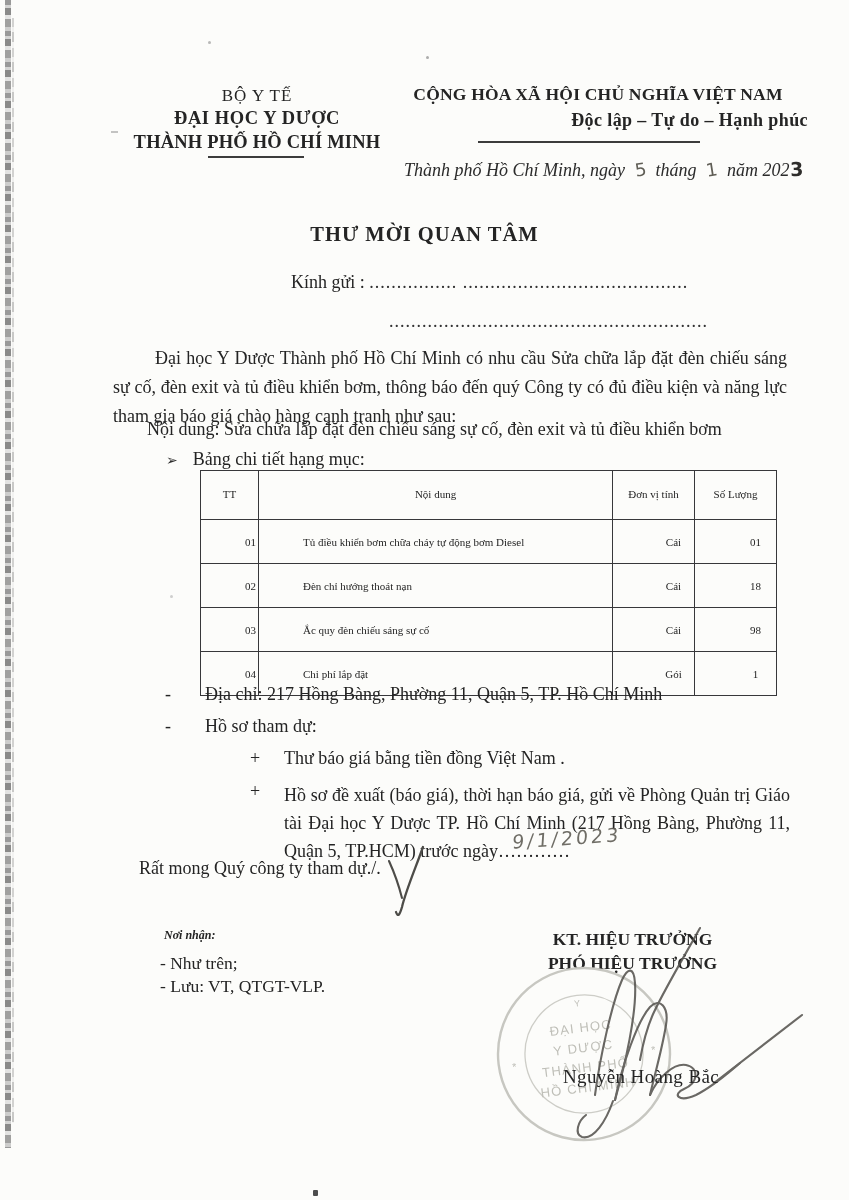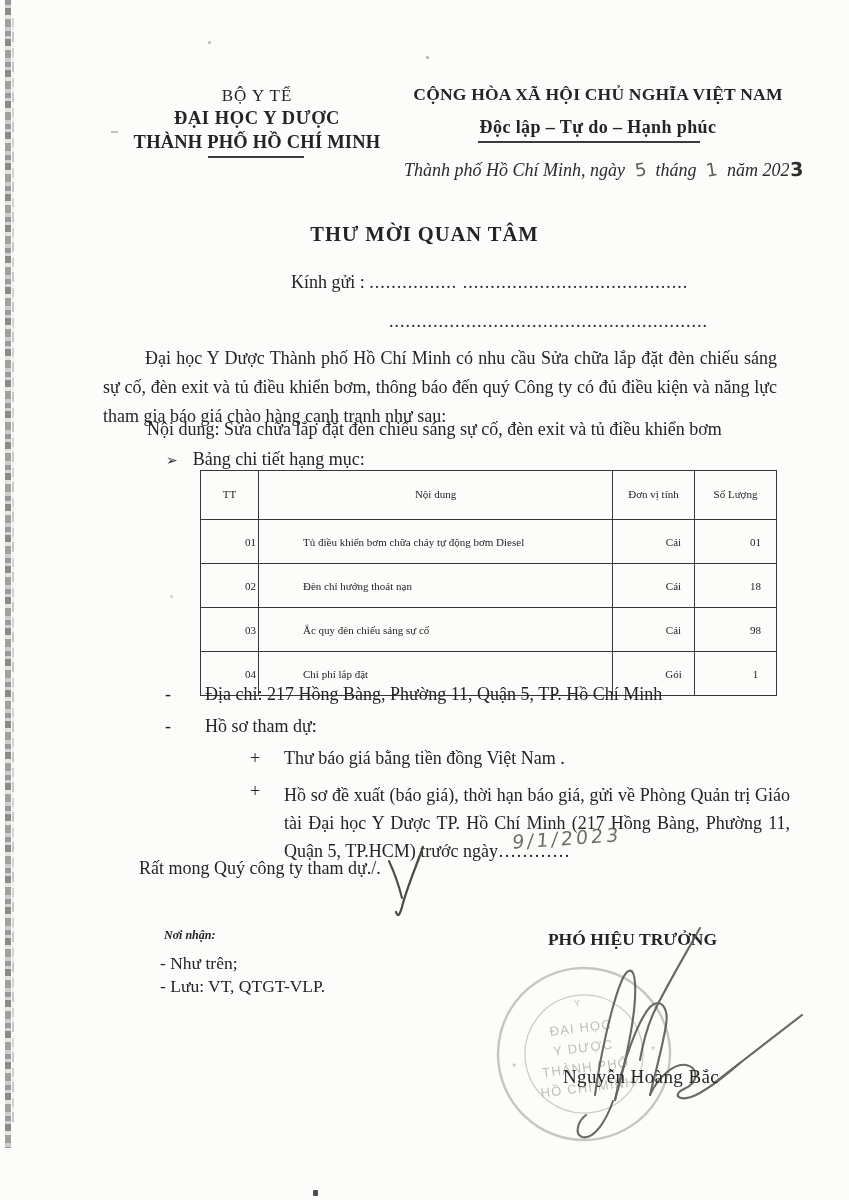--- a/index.html
+++ b/index.html
@@ -19,34 +19,34 @@
   .sp4{left:313px;top:1190px;width:5px;height:6px;border-radius:1px;background:#3a3a3a;opacity:.9;}
   .sp5{left:170px;top:595px;width:3px;height:3px;opacity:.4;}
   
   .org{left:128px;top:86px;width:258px;text-align:center;line-height:1.18;}
   .org .l1{font-size:17px;letter-spacing:1px;}
   .org .l2{font-size:18.5px;font-weight:bold;letter-spacing:.6px;margin-top:2px;}
   .org .l3{font-size:18.5px;font-weight:bold;letter-spacing:.2px;margin-top:2px;}
   .org-underline{left:208px;top:156px;width:96px;height:2px;background:#3c3c3c;}
   .nat{left:388px;top:83px;width:420px;text-align:center;line-height:1.3;}
   .nat .l1{font-size:17.5px;font-weight:bold;letter-spacing:.2px;}
-  .nat .l2{font-size:18px;font-weight:bold;letter-spacing:.4px;margin-top:10px;}
+  .nat .l2{font-size:18px;font-weight:bold;letter-spacing:.4px;margin-top:3px;text-align:right;}
   .nat-underline{left:478px;top:141px;width:222px;height:2px;background:#3c3c3c;}
   .dateline{left:404px;top:158px;width:430px;font-style:italic;font-size:18px;color:#2b2b2b;}
   .hand{font-family:"DejaVu Sans",sans-serif;font-style:normal;color:#5f5d55;
         display:inline-block;transform:rotate(-9deg);font-size:18px;margin:0 5px;}
   .hand-year{font-family:"DejaVu Sans",sans-serif;font-style:normal;color:#2e2d2b;
         display:inline-block;transform:rotate(-3deg);font-size:19px;margin-left:1px;font-weight:bold;}
   
   .title{left:0;top:216px;width:849px;text-align:center;font-size:20.5px;font-weight:bold;letter-spacing:1px;margin-top:7px;}
   .salu1{left:291px;top:272px;font-size:18px;}
   .salu1 .dots{letter-spacing:1px;color:#333;}
   .salu2{left:389px;top:311px;font-size:18px;letter-spacing:1px;color:#333;}
   
-  .intro{left:103px;top:344px;width:674px;font-size:18px;line-height:29px;
+  .intro{left:113px;top:344px;width:674px;font-size:18px;line-height:29px;
          text-align:justify;text-indent:42px;}
   .content-line{left:147px;top:419px;font-size:18px;}
   .caption{left:166px;top:449px;font-size:18px;}
   .caption .bullet{font-family:"DejaVu Sans",sans-serif;font-size:14px;margin-right:15px;color:#2e2e2e;}
   
   table.items{left:200px;top:470px;position:absolute;border-collapse:collapse;table-layout:fixed;width:576px;
     font-size:11px;}
   table.items th,table.items td{border:1.6px solid #37373a;padding:2px 4px;font-weight:normal;background:transparent;}
   table.items thead th{height:44px;text-align:center;line-height:1.25;vertical-align:middle;}
   table.items td{height:39px;vertical-align:middle;text-align:center;padding-left:44px;}
@@ -188,20 +188,21 @@
   <svg class="abs" style="left:381px;top:843px;" width="55" height="75" viewBox="0 0 55 75">
     <path d="M42 4 C 35 24, 25 47, 21 64 C 19 71, 17 75, 15 69" fill="none" stroke="#4d4c48" stroke-width="2.3" stroke-linecap="round"></path>
     <path d="M8 18 C 13 29, 18 43, 21 55" fill="none" stroke="#4d4c48" stroke-width="2.1" stroke-linecap="round"></path>
   </svg>
 
   <div class="abs recipients-title">Nơi nhận:</div>
   <div class="abs recip1">- Như trên;</div>
   <div class="abs recip2">- Lưu: VT, QTGT-VLP.</div>
 
   <div class="abs signer">
+    <div>KT. HIỆU TRƯỞNG</div>
     <div>PHÓ HIỆU TRƯỞNG</div>
   </div>
 
   <svg class="abs" style="left:494px;top:964px;transform:rotate(-7deg);" width="180" height="180" viewBox="0 0 180 180">
     <circle cx="90" cy="90" r="86" fill="none" stroke="#c7c7c1" stroke-width="2.4"></circle>
     <circle cx="90" cy="90" r="59" fill="none" stroke="#cdcdc7" stroke-width="1.3"></circle>
     <text class="stamp-text" x="90" y="42" font-size="9" text-anchor="middle">Y</text>
     <text class="stamp-text" x="90" y="68" font-size="13" text-anchor="middle">ĐẠI HỌC</text>
     <text class="stamp-text" x="90" y="88" font-size="13" text-anchor="middle">Y DƯỢC</text>
     <text class="stamp-text" x="90" y="108" font-size="13" text-anchor="middle">THÀNH PHỐ</text>

